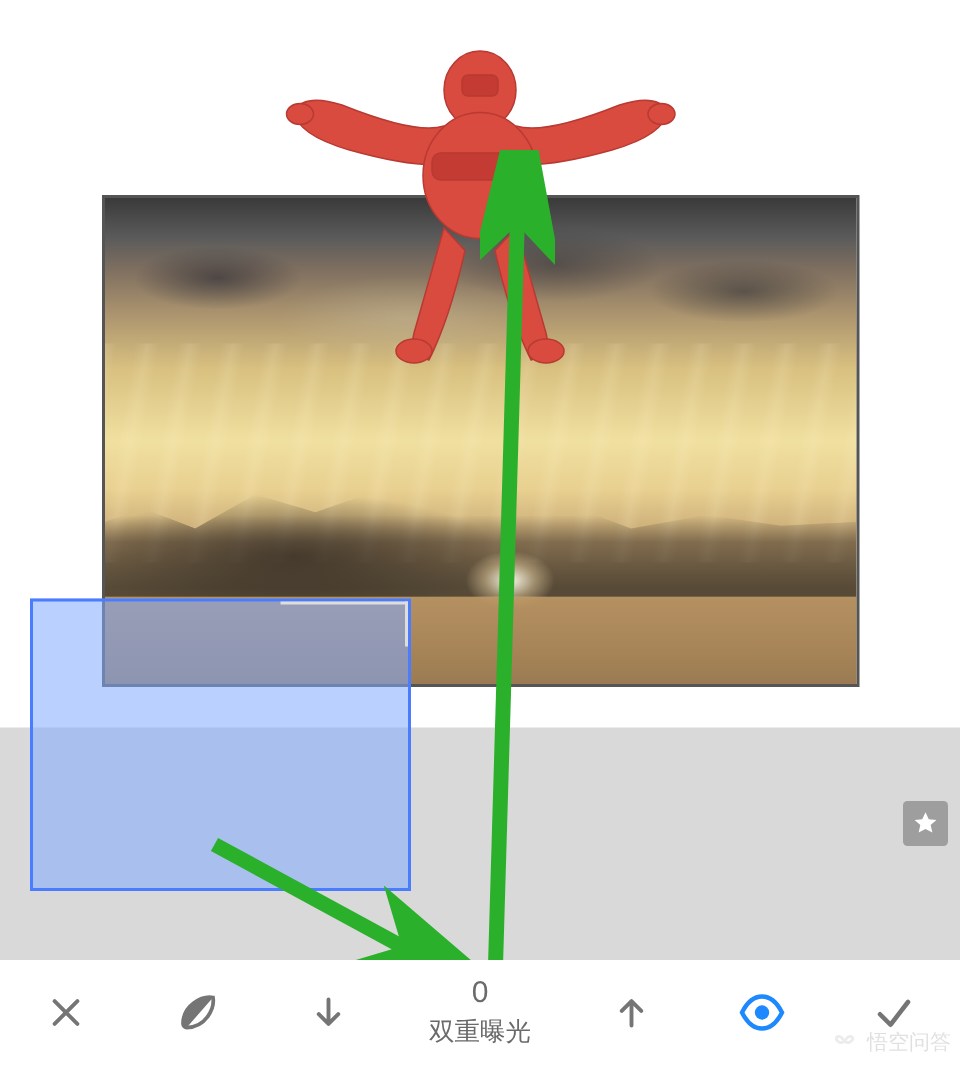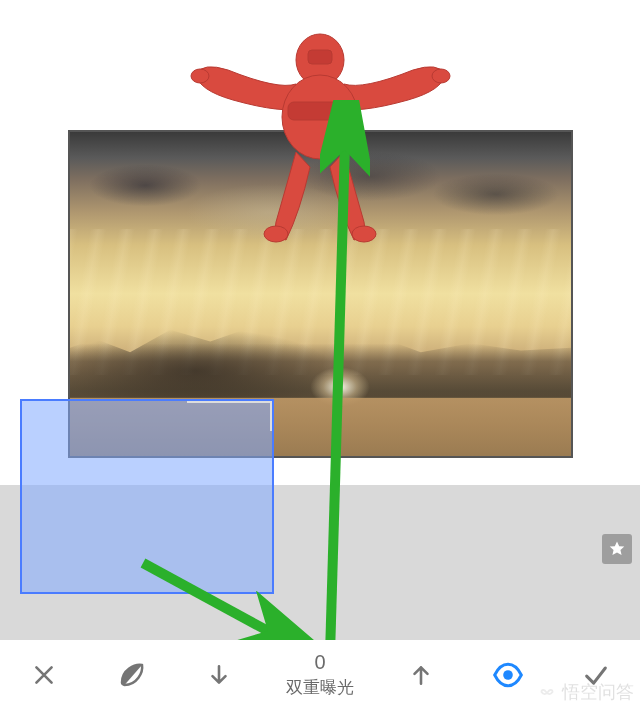--- a/index.html
+++ b/index.html
@@ -152,24 +152,24 @@
       font-size: 20px;
       margin-bottom: 2px;
     }
     .watermark {
       position: absolute;
       right: 6px;
       bottom: 6px;
       z-index: 50;
       opacity: 0.25;
       display: flex;
-      align-items: center;
+      align-items: flex-end;
       gap: 4px;
       color: #888;
-      font-size: 18px;
+      font-size: 14px;
     }
     .watermark svg { opacity: 0.9; }
   </style>
 </head>
 <body>
 
 <div class="canvas-area">
 
   <div class="main-image">
     <div class="clouds"></div>

